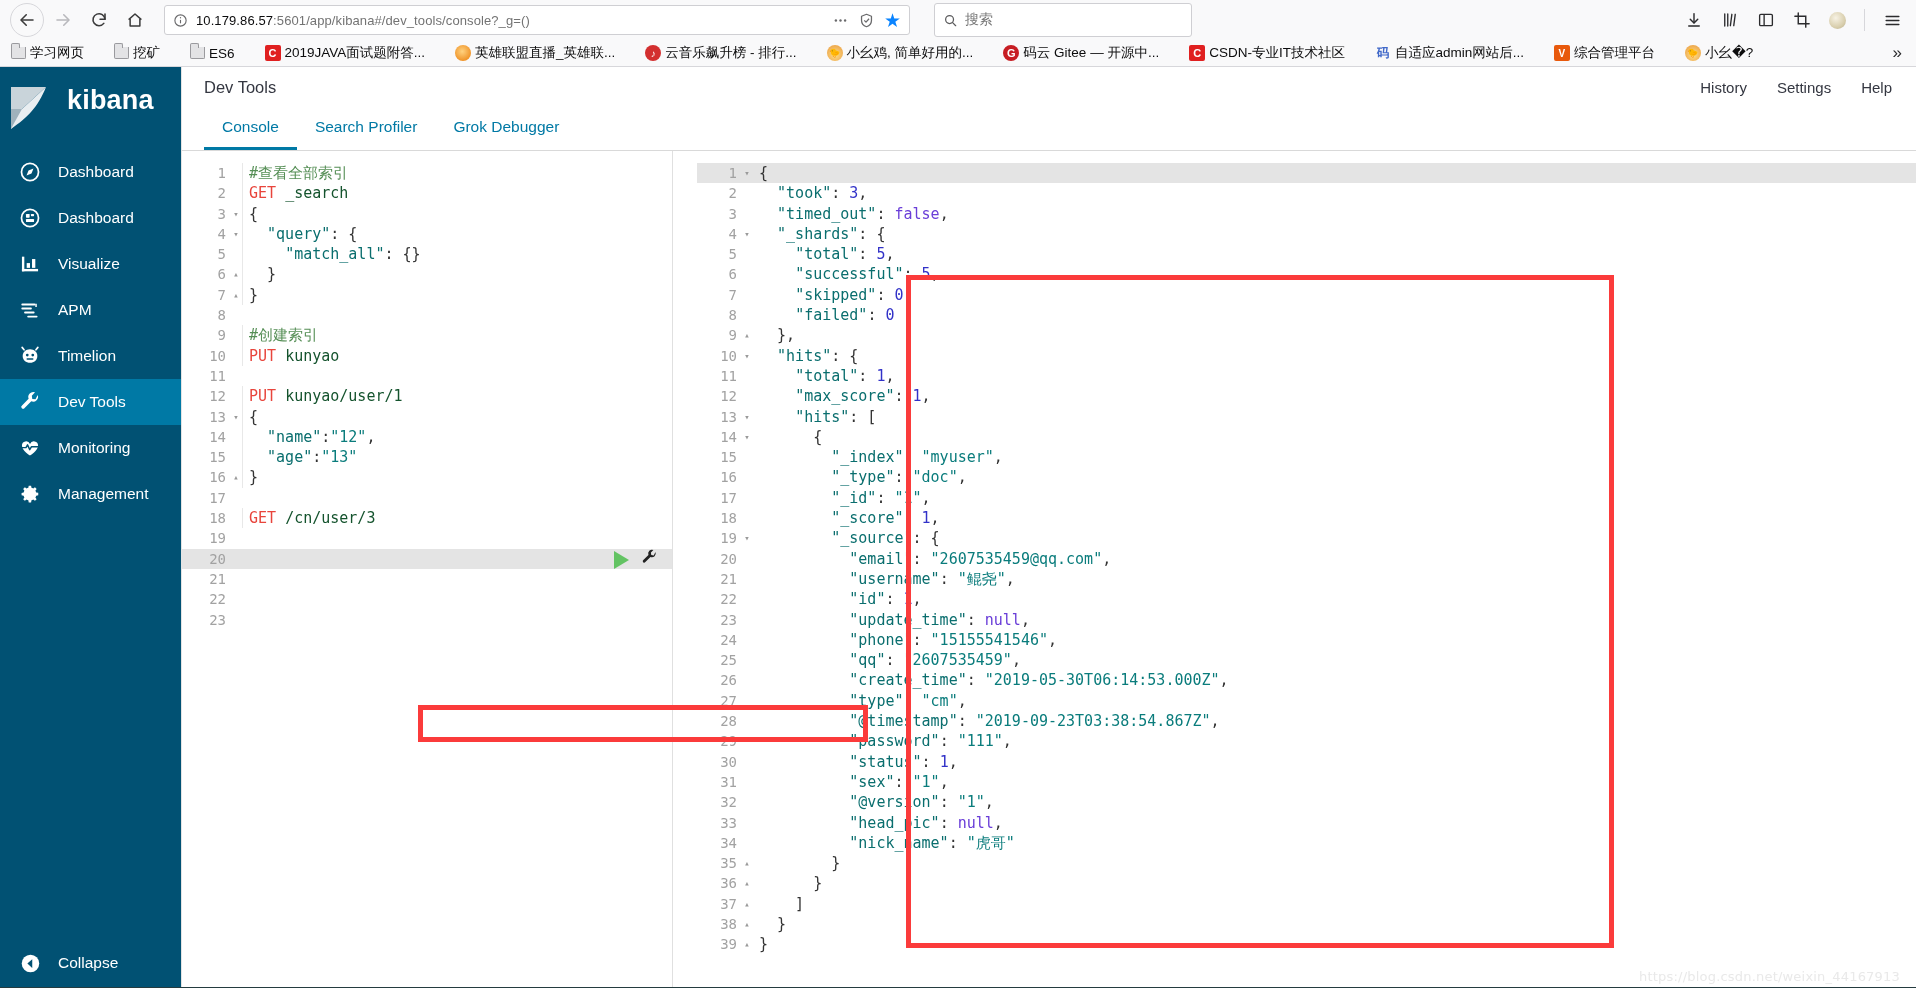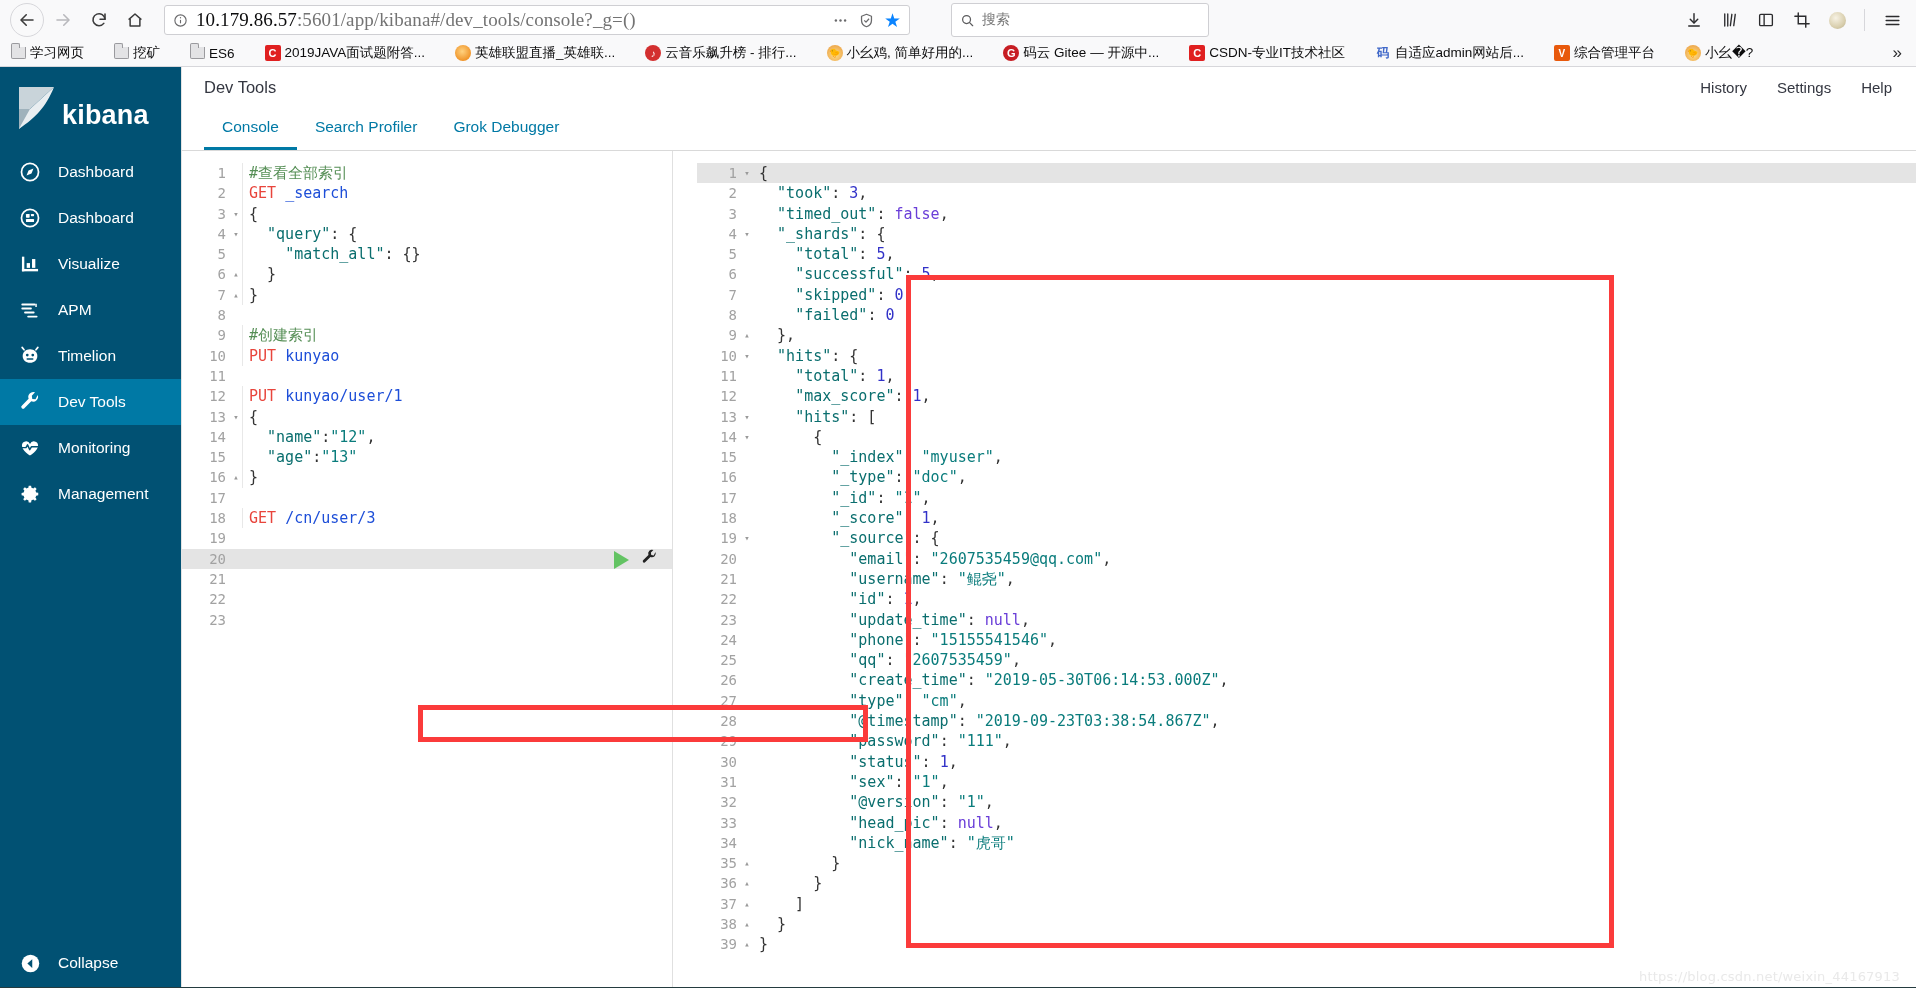--- a/index.html
+++ b/index.html
@@ -22,28 +22,28 @@
   }
   .nav-btn.back { border: 1px solid #d7d7db; }
   .nav-btn svg { display: block; }
   .nav-btn.disabled { color: #b8b8bc; }
 
   #url-bar {
     flex: 0 0 746px; height: 30px; margin-left: 10px;
     background: #fff; border: 1px solid #cfcfd3; border-radius: 3px;
     display: flex; align-items: center; padding: 0 8px; gap: 8px;
   }
-  #url-text { font-size: 19px; color: #0c0c0d; white-space: nowrap; letter-spacing: .1px; font-family: Liberation Serif, serif; }
+  #url-text { font-size: 13px; color: #0c0c0d; white-space: nowrap; letter-spacing: .1px; }
   #url-text .dim { color: #737373; }
   .url-icon { color: #6a6a6c; display: flex; align-items: center; }
   .url-right { margin-left: auto; display: flex; align-items: center; gap: 9px; }
   .star { color: #0a84ff; font-size: 19px; line-height: 1; }
 
   #search-bar {
-    flex: 0 0 258px; height: 30px; margin-left: 39px;
+    flex: 0 0 258px; height: 30px; margin-left: 22px;
     background: #fff; border: 1px solid #cfcfd3; border-radius: 3px;
     display: flex; align-items: center; padding: 16px 8px; gap: 7px;
   }
   #search-bar .ph { font-size: 14px; color: #787878; }
 
   #chrome-tools { margin-left: auto; display: flex; align-items: center; gap: 18px; padding-right: 4px; }
   #chrome-tools .tool { color: #2b2b2d; display: flex; align-items: center; }
   .avatar-dot {
     width: 17px; height: 17px; border-radius: 50%;
     background: radial-gradient(circle at 40% 35%, #f7f2e4 0%, #d9cfae 60%, #b9ad86 100%);
@@ -78,21 +78,21 @@
   #bm-overflow { margin-left: auto; padding: 0 8px; font-size: 17px; color: #2b2b2d; }
 
   
   #app { display: flex; height: 920px; width: 100%; }
 
   
   #sidebar {
     width: 181px; background: #015173; color: #fff;
     display: flex; flex-direction: column; flex: 0 0 181px; position: relative;
   }
-  #brand { display: flex; align-items: flex-end; padding: 18px 0 18px 16px; }
+  #brand { display: flex; align-items: flex-start; gap: 13px; padding: 18px 0 18px 8px; }
   #brand-mark { width: 46px; height: 46px; position: relative; flex: 0 0 46px; }
   #brand-name { font-size: 27px; font-weight: 600; letter-spacing: .2px; }
   .nav-item {
     display: flex; align-items: center; gap: 16px;
     height: 46px; padding-left: 18px; font-size: 15.5px; color: #fff;
   }
   .nav-item.active { background: #0079a5; }
   .nav-ico { width: 24px; display: flex; align-items: center; justify-content: center; flex: 0 0 24px; }
   .nav-ico svg { fill: #fff; }
   #collapse {
@@ -135,21 +135,21 @@
   }
   #response-pane .gut { flex: 0 0 44px; }
   .fold { flex: 0 0 12px; color: #9a9a9a; font-size: 9px; text-align: center; line-height: 20.3px; }
   .txt { flex: 1; padding-left: 6px; border-left: 1px solid #e8e8e8; min-width: 0; }
   #response-pane .txt { border-left: none; }
   .row.hl { background: #e4e4e4; }
   .row.hl .txt { background: #e4e4e4; }
 
   .k-com { color: #568f56; }
   .k-meth { color: #e8453c; }
-  .k-url { color: #1d4ed8; text-align: center; }
+  .k-url { color: #14532d; text-align: center; }
   .k-str { color: #0a7c7c; }
   .k-key { color: #0a6e6e; }
   .k-num { color: #3232c8; }
   .k-bool { color: #6a3ed8; }
   .k-pun { color: #333; }
 
   #run-btns {
     position: absolute; right: 14px; top: 0; display: flex; align-items: center; gap: 12px;
   }
   .play { width: 0; height: 0; border-left: 15px solid #63c363; border-top: 9px solid transparent; border-bottom: 9px solid transparent; }

